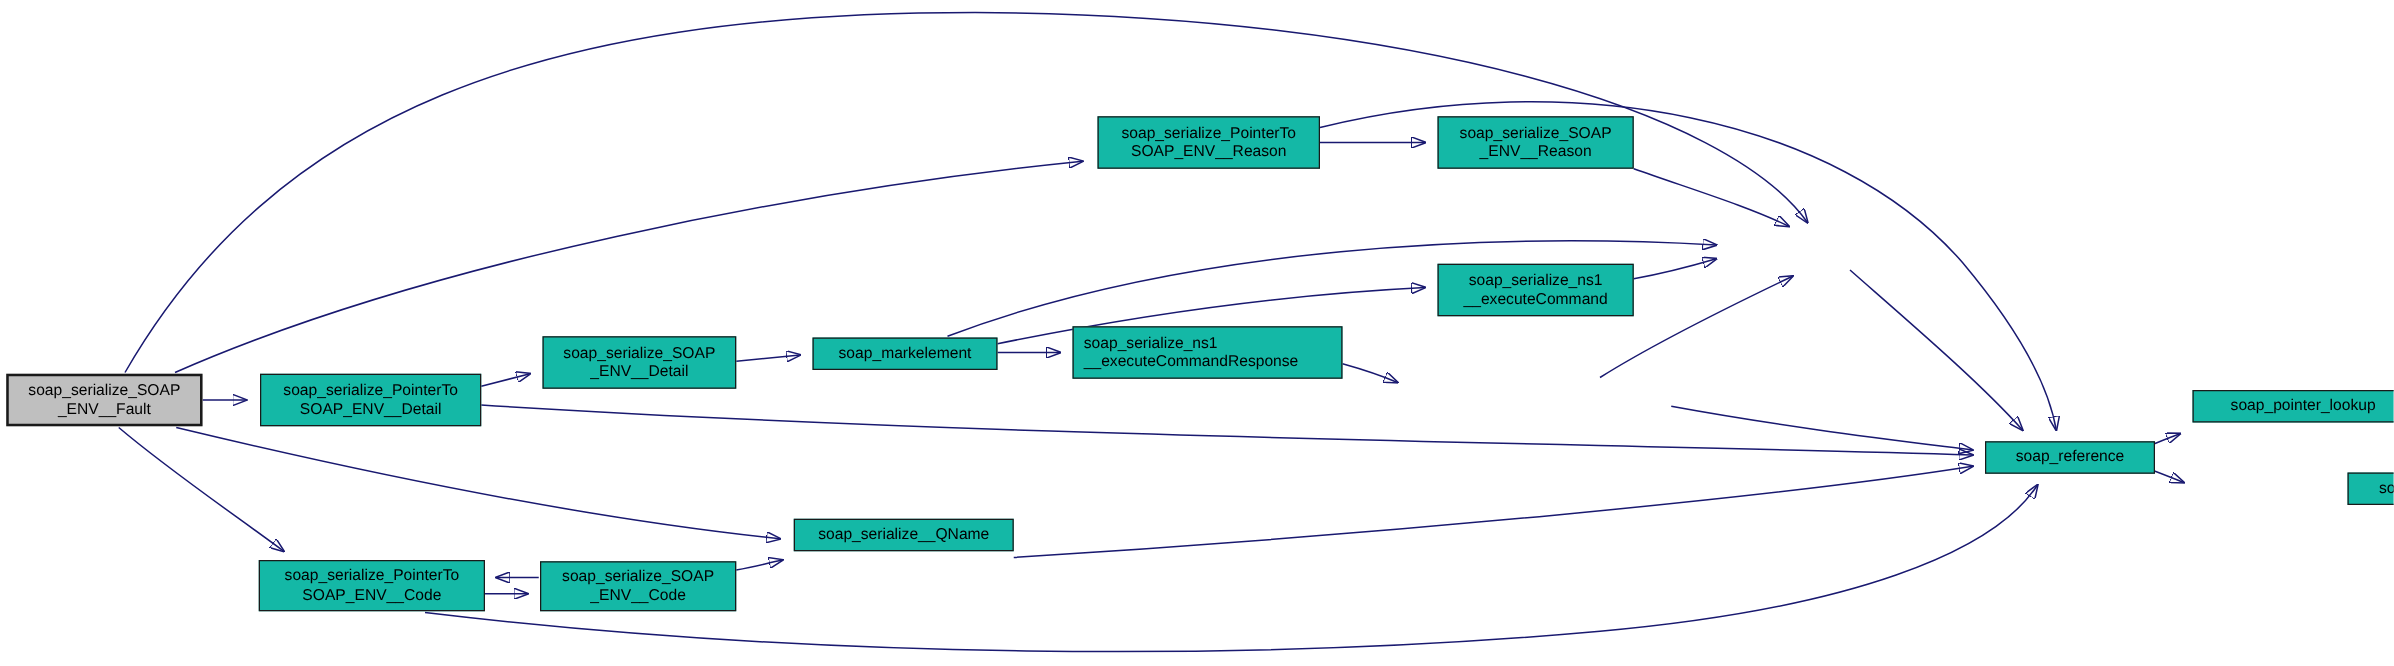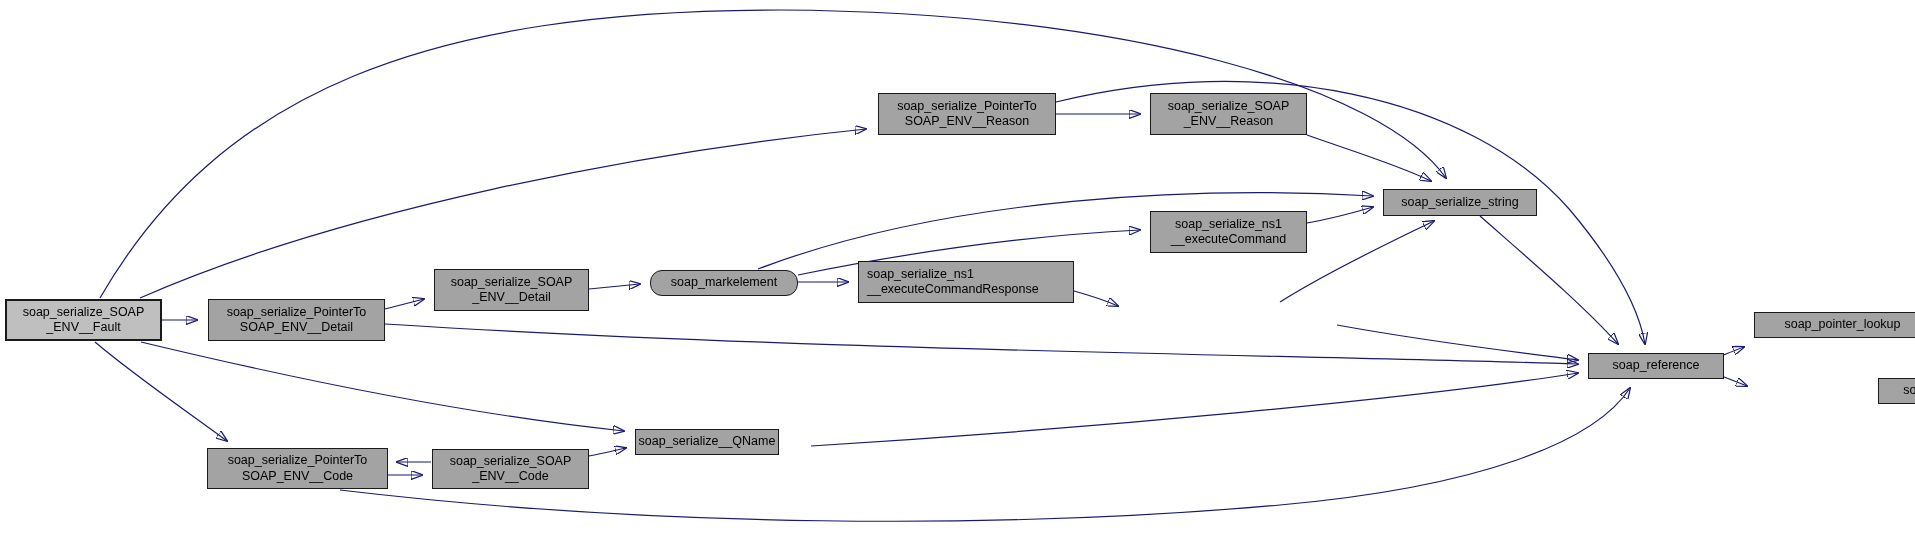--- a/index.html
+++ b/index.html
@@ -8,21 +8,21 @@
     width:1915px;height:533px;
     background:#ffffff;
     overflow:hidden;
     font-family:"Liberation Sans", sans-serif;
   }
   .edges{position:absolute;left:0;top:0;}
   .edges path{stroke:#191970;stroke-width:1.2;fill:none;}
   .node{
     position:absolute;
     box-sizing:border-box;
-    background:#a3a3a3;
+    background:#14b8a6;
     border:1px solid #1a1a1a;
     color:#000;
     font-size:12.5px;
     line-height:15.5px;
     display:flex;
     align-items:center;
     justify-content:center;
     text-align:center;
     white-space:pre;
     cursor:pointer;
@@ -72,44 +72,43 @@
 
   <div class="node hl" style="left:5px;top:299px;width:157px;height:42px;">soap_serialize_SOAP
 _ENV__Fault</div>
 
   <div class="node" style="left:208px;top:299px;width:177px;height:42px;">soap_serialize_PointerTo
 SOAP_ENV__Detail</div>
 
   <div class="node" style="left:434px;top:269px;width:155px;height:42px;">soap_serialize_SOAP
 _ENV__Detail</div>
 
-  <div class="node" style="left:650px;top:270px;width:148px;height:26px;border-radius:12px;">soap_markelement</div>
+  <div class="node" style="left:650px;top:270px;width:148px;height:26px;">soap_markelement</div>
 
   <div class="node" style="left:878px;top:93px;width:178px;height:42px;">soap_serialize_PointerTo
 SOAP_ENV__Reason</div>
 
   <div class="node" style="left:1150px;top:93px;width:157px;height:42px;">soap_serialize_SOAP
 _ENV__Reason</div>
 
-  <div class="node" style="left:1383px;top:189px;width:154px;height:27px;">soap_serialize_string</div>
 
   <div class="node" style="left:1150px;top:211px;width:157px;height:42px;">soap_serialize_ns1
 __executeCommand</div>
 
   <div class="node left" style="left:858px;top:261px;width:216px;height:42px;">soap_serialize_ns1
 __executeCommandResponse</div>
 
 
   <div class="node" style="left:1588px;top:353px;width:136px;height:26px;">soap_reference</div>
 
   <div class="node" style="left:1754px;top:312px;width:177px;height:26px;">soap_pointer_lookup</div>
 
   <div class="node" style="left:1838px;top:378px;width:158px;height:26px;margin-left:40px;">soap_pointer_enter</div>
 
-  <div class="node" style="left:635px;top:429px;width:144px;height:26px;">soap_serialize__QName</div>
+  <div class="node" style="left:635px;top:415px;width:176px;height:26px;">soap_serialize__QName</div>
 
   <div class="node" style="left:207px;top:448px;width:181px;height:41px;">soap_serialize_PointerTo
 SOAP_ENV__Code</div>
 
   <div class="node" style="left:432px;top:449px;width:157px;height:40px;">soap_serialize_SOAP
 _ENV__Code</div>
 
 </div>
 
 </body></html>

